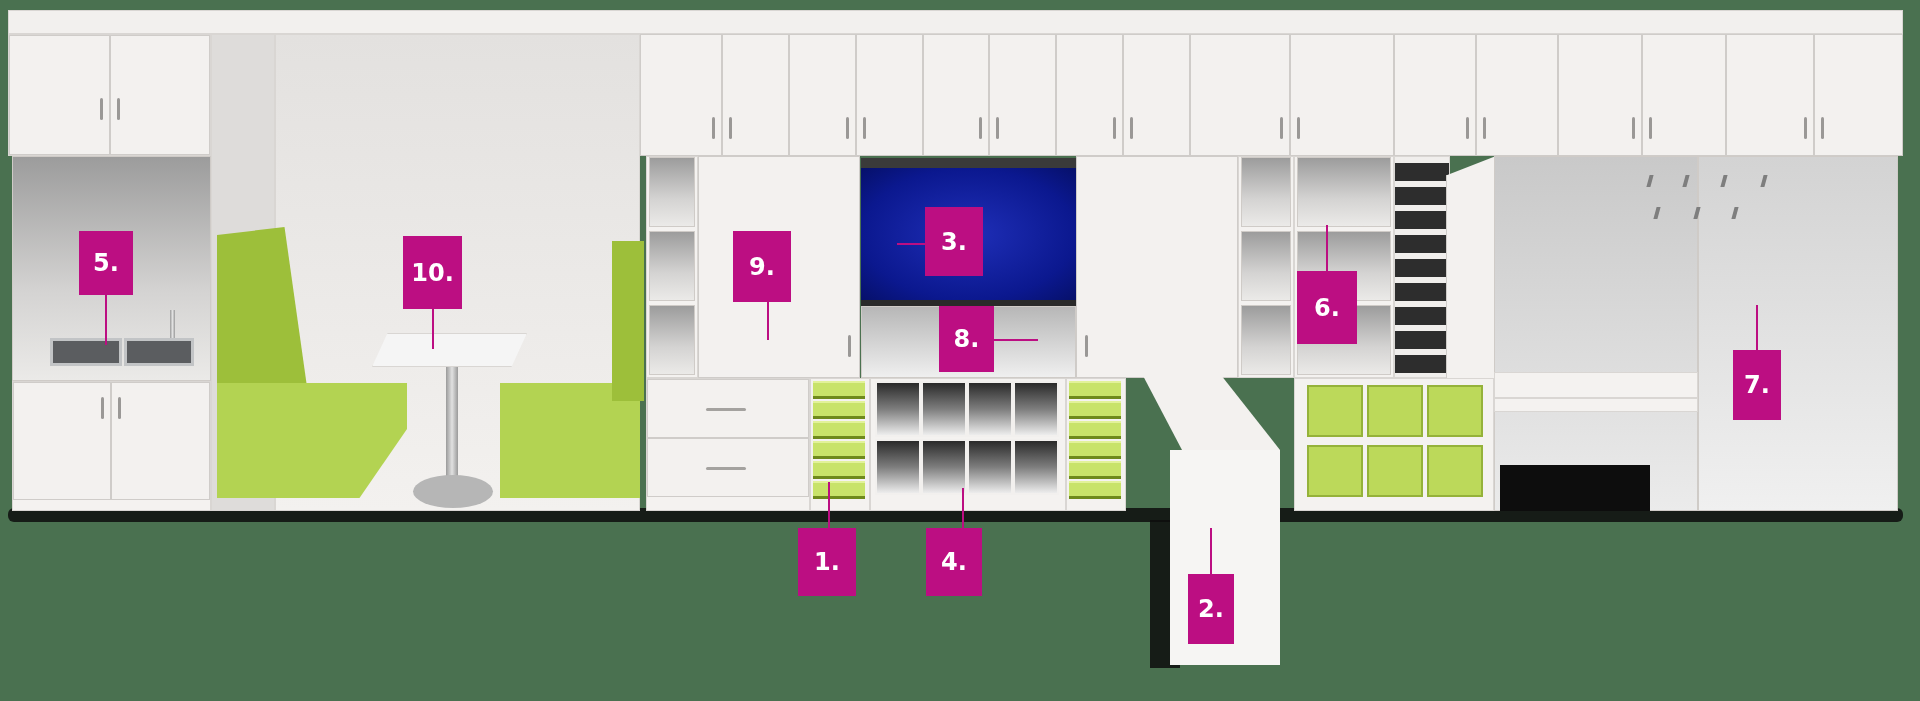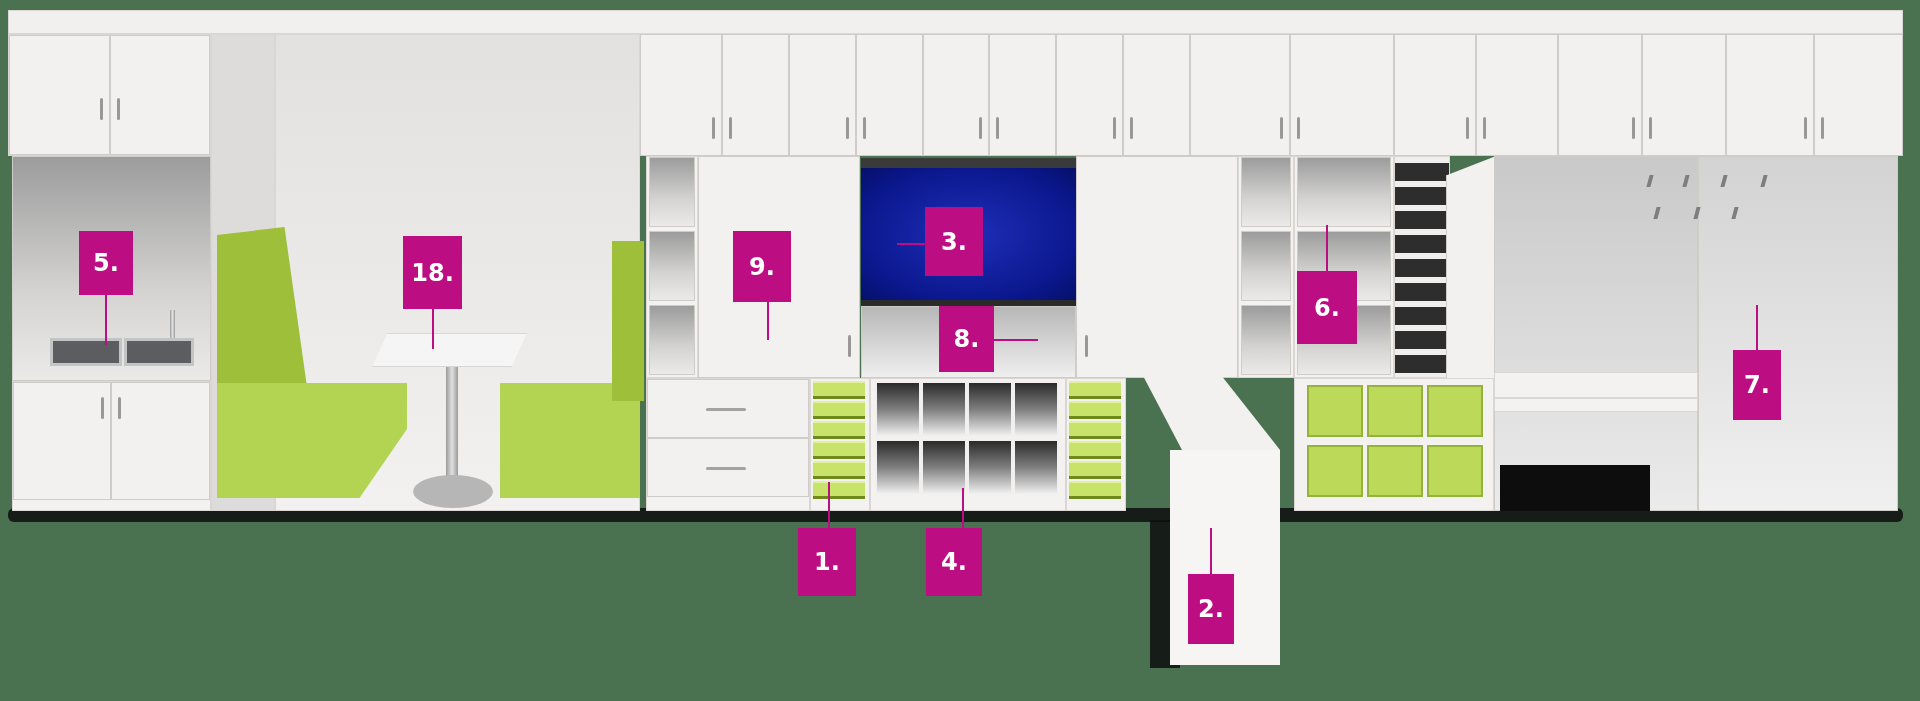--- a/index.html
+++ b/index.html
@@ -239,16 +239,16 @@
   <div class="marker" style="left:1733px;top:350px;width:48px;height:70px;">
       <span>7.</span>
     </div>
   <div class="marker" style="left:939px;top:306px;width:55px;height:66px;">
       <span>8.</span>
     </div>
   <div class="marker" style="left:733px;top:231px;width:58px;height:71px;">
       <span>9.</span>
     </div>
   <div class="marker" style="left:403px;top:236px;width:59px;height:73px;">
-      <span>18.</span>
+      <span>10.</span>
     </div>
 
 </div>
 
 </body></html>

